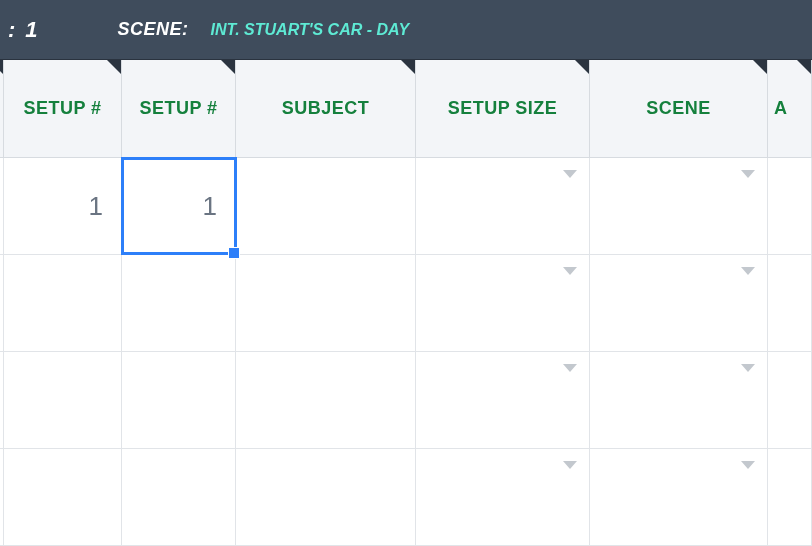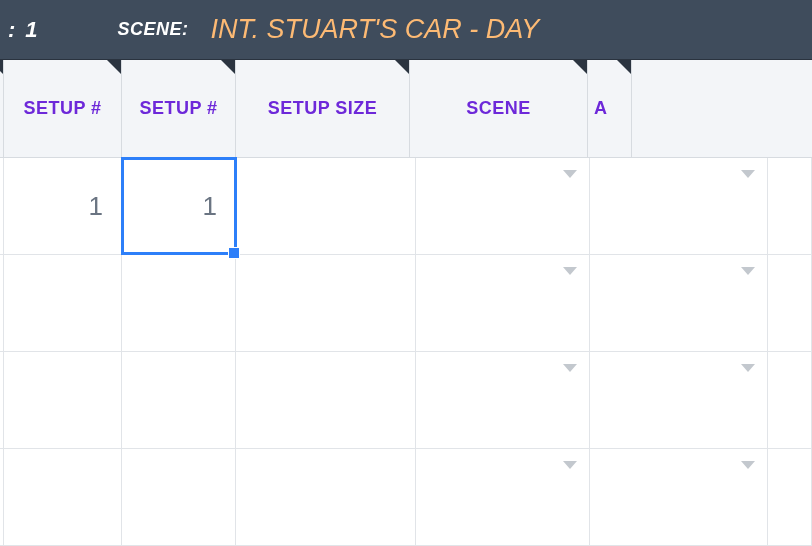--- a/index.html
+++ b/index.html
@@ -28,43 +28,43 @@
     margin-right: 80px;
   }
   .header-bar .scene-label {
     font-size: 18px;
     font-weight: 700;
     font-style: italic;
     letter-spacing: 0.5px;
     margin-right: 22px;
   }
   .header-bar .scene-val {
-    font-size: 27px;
-    font-style: italic;
-    font-weight: 400;
-    color: #fdba74;
+    font-size: 16px;
+    font-style: italic;
+    font-weight: 700;
+    color: #5eead4;
   }
 
   .grid {
     position: relative;
   }
   .head-row {
     display: flex;
     background: #f3f5f8;
     border-bottom: 1px solid #d7dbe0;
     height: 98px;
   }
   .head-cell {
     position: relative;
     border-right: 1px solid #d7dbe0;
     display: flex;
     align-items: center;
     justify-content: center;
     font-weight: 700;
-    color: #6d28d9;
+    color: #15803d;
     font-size: 18px;
     letter-spacing: 0.5px;
     flex: 0 0 auto;
   }
   .head-cell .corner {
     position: absolute;
     top: 0;
     right: 0;
     width: 0;
     height: 0;
@@ -139,20 +139,24 @@
       <span class="corner"></span>
     </div>
     <div class="head-cell c1">
       <span class="corner"></span>
       <span>SETUP #</span>
     </div>
     <div class="head-cell c2">
       <span class="corner"></span>
       <span>SETUP #</span>
     </div>
+    <div class="head-cell c3">
+      <span class="corner"></span>
+      <span>SUBJECT</span>
+    </div>
     <div class="head-cell c4">
       <span class="corner"></span>
       <span>SETUP SIZE</span>
     </div>
     <div class="head-cell c5">
       <span class="corner"></span>
       <span>SCENE</span>
     </div>
     <div class="head-cell c6">
       <span class="corner"></span>

